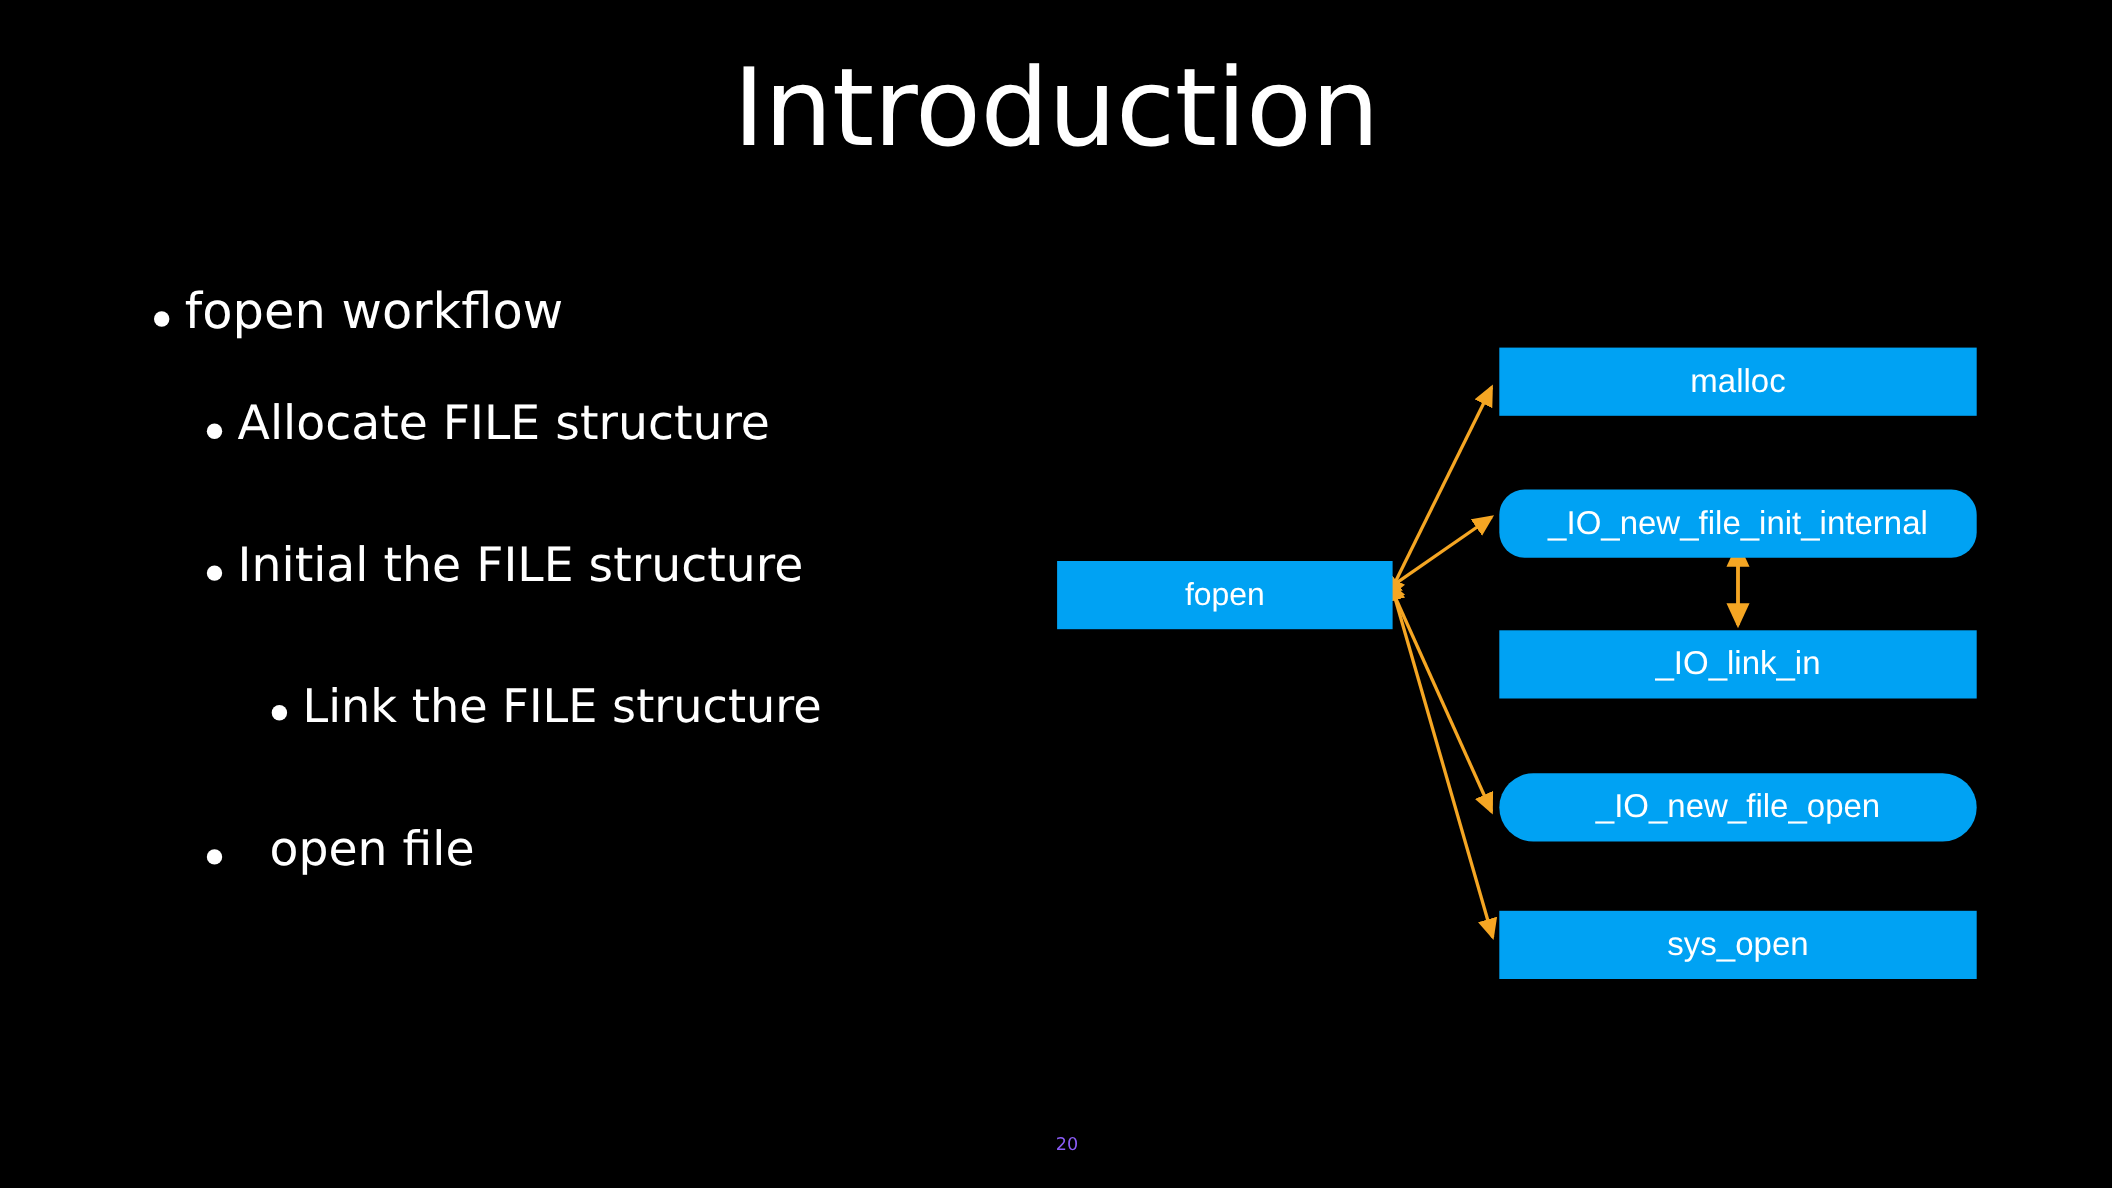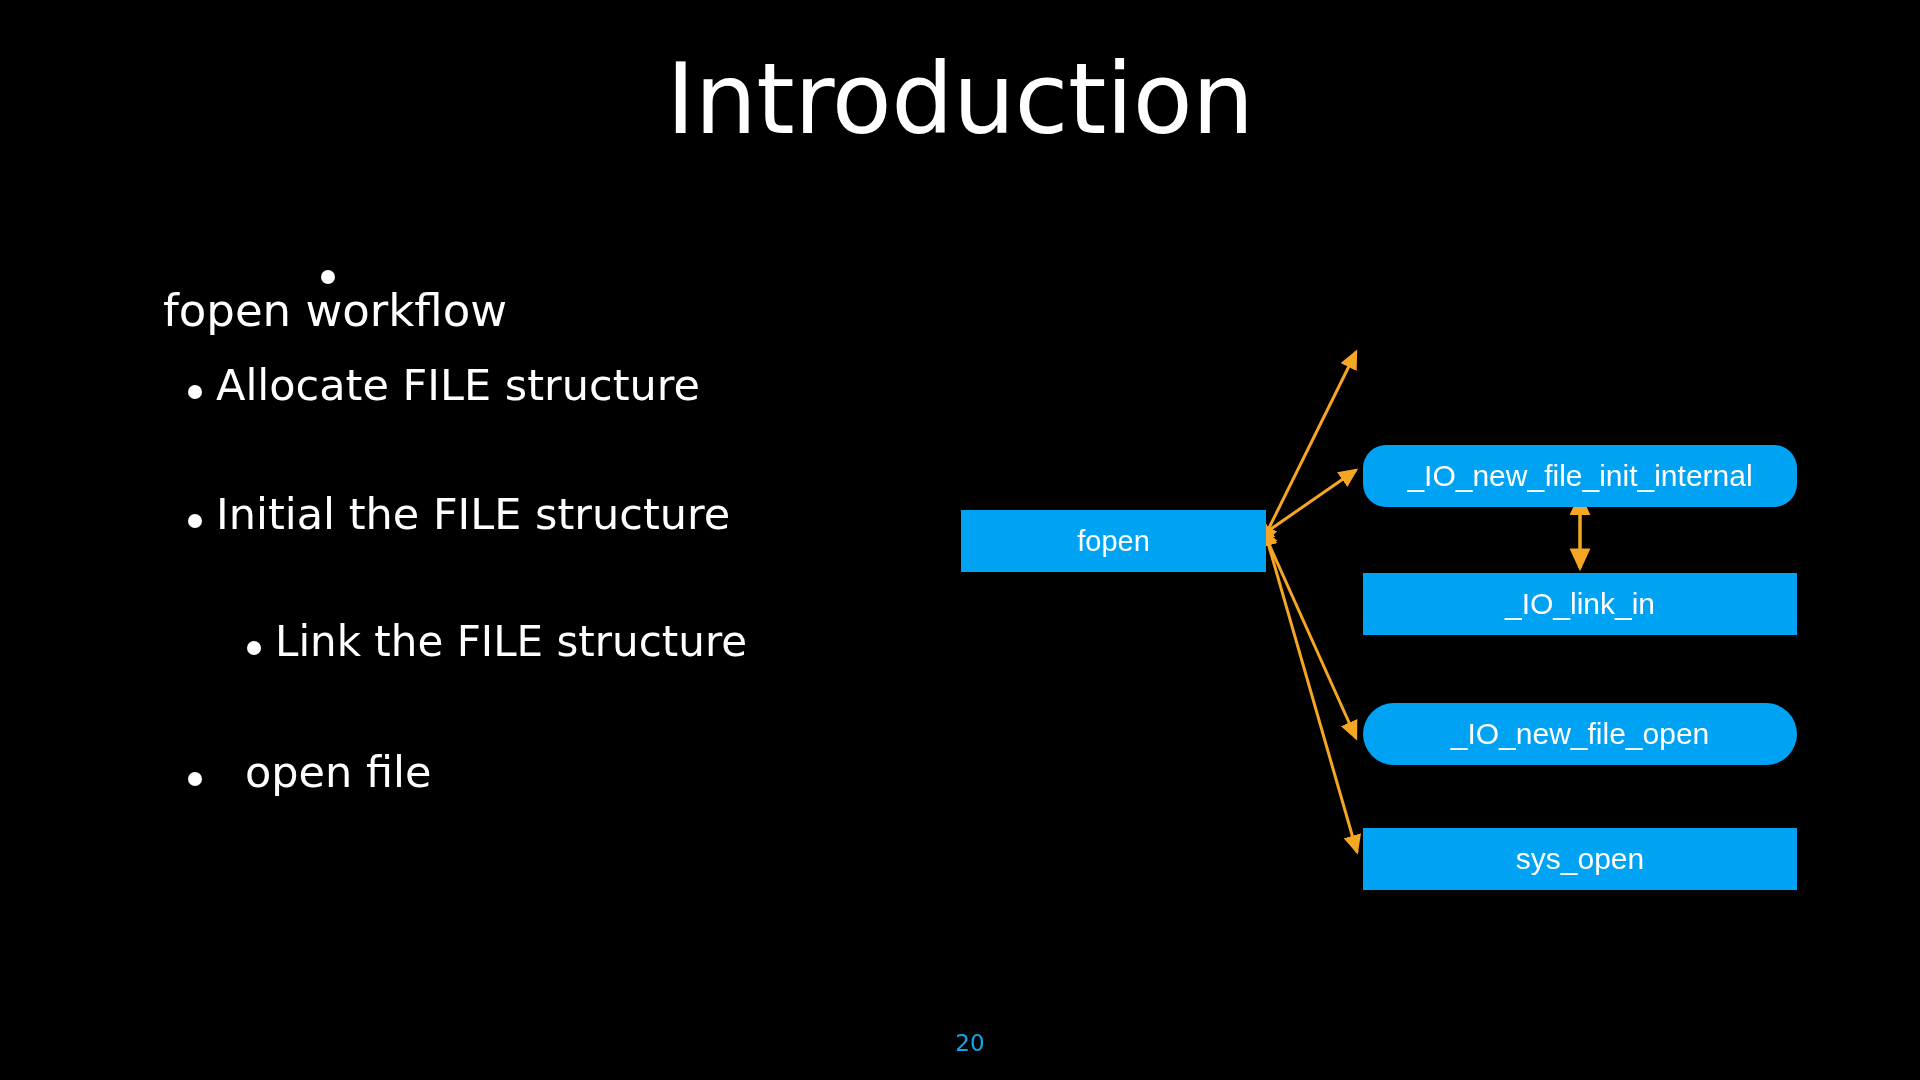--- a/index.html
+++ b/index.html
@@ -63,21 +63,21 @@
     background: #ffffff;
     flex: 0 0 auto;
     margin-right: 14px;
     margin-top: 12px;
   }
   .bullet-text {
     display: inline-block;
   }
 
   
-  .lvl-1 { left: 163px; font-size: 45px; flex-direction: column; }
+  .lvl-1 { left: 140px; font-size: 45px; }
   .lvl-1 .bullet-dot { width: 14px; height: 14px; margin-top: 14px; }
   .lvl-2 { left: 188px; font-size: 43px; }
   .lvl-2 .bullet-dot { width: 14px; height: 14px; margin-top: 13px; }
   .lvl-3 { left: 247px; font-size: 42px; }
   .lvl-3 .bullet-dot { width: 14px; height: 14px; margin-top: 13px; }
 
   
   #diagram {
     position: absolute;
     left: 0; top: 0;
@@ -106,23 +106,23 @@
   }
   .node-box.caller { font-size: 29px; }
 
   
   #page-number {
     position: absolute;
     left: 940px;
     top: 1030px;
     width: 60px;
     text-align: center;
-    color: #0ea5e9;
-    font-family: "DejaVu Sans", sans-serif;
-    font-size: 23px;
+    color: #8b5cf6;
+    font-family: "DejaVu Sans", sans-serif;
+    font-size: 16px;
     font-weight: 400;
   }
 </style>
 </head>
 <body>
 
 <div id="slide">
 
   <div id="slide-title">Introduction</div>
 
@@ -175,20 +175,23 @@
 
       <line x1="1268" y1="542" x2="1356" y2="738" stroke="#F5A623" stroke-width="3" marker-end="url(#ah)" marker-start="url(#ah-start)"></line>
 
       <line x1="1268" y1="543" x2="1357" y2="852" stroke="#F5A623" stroke-width="3" marker-end="url(#ah)" marker-start="url(#ah-start)"></line>
     </svg>
 
     <div class="node-box caller" style="left:961px; top:510px; width:305px; height:62px;">
       <span>fopen</span>
     </div>
 
+    <div class="node-box" style="left:1363px; top:316px; width:434px; height:62px;">
+      <span>malloc</span>
+    </div>
 
     <div class="node-box" style="left:1363px; top:445px; width:434px; height:62px;border-radius:23px;">
       <span>_IO_new_file_init_internal</span>
     </div>
 
     <div class="node-box" style="left:1363px; top:573px; width:434px; height:62px;">
       <span>_IO_link_in</span>
     </div>
 
     <div class="node-box" style="left:1363px; top:703px; width:434px; height:62px;border-radius:31px;">

